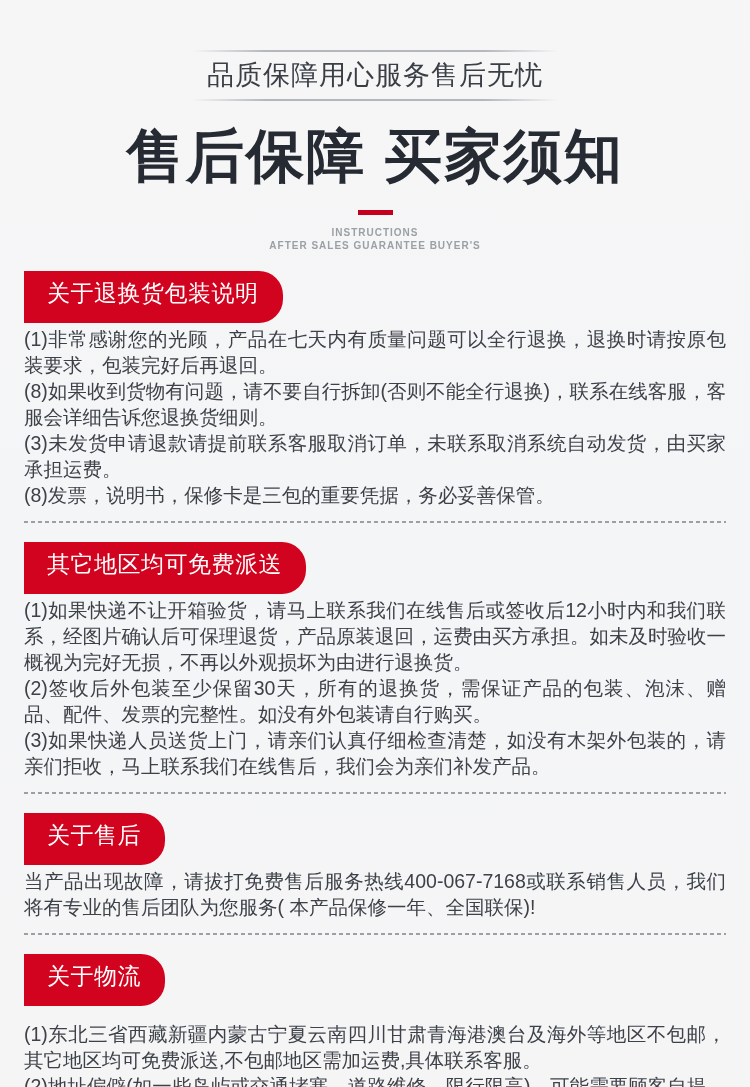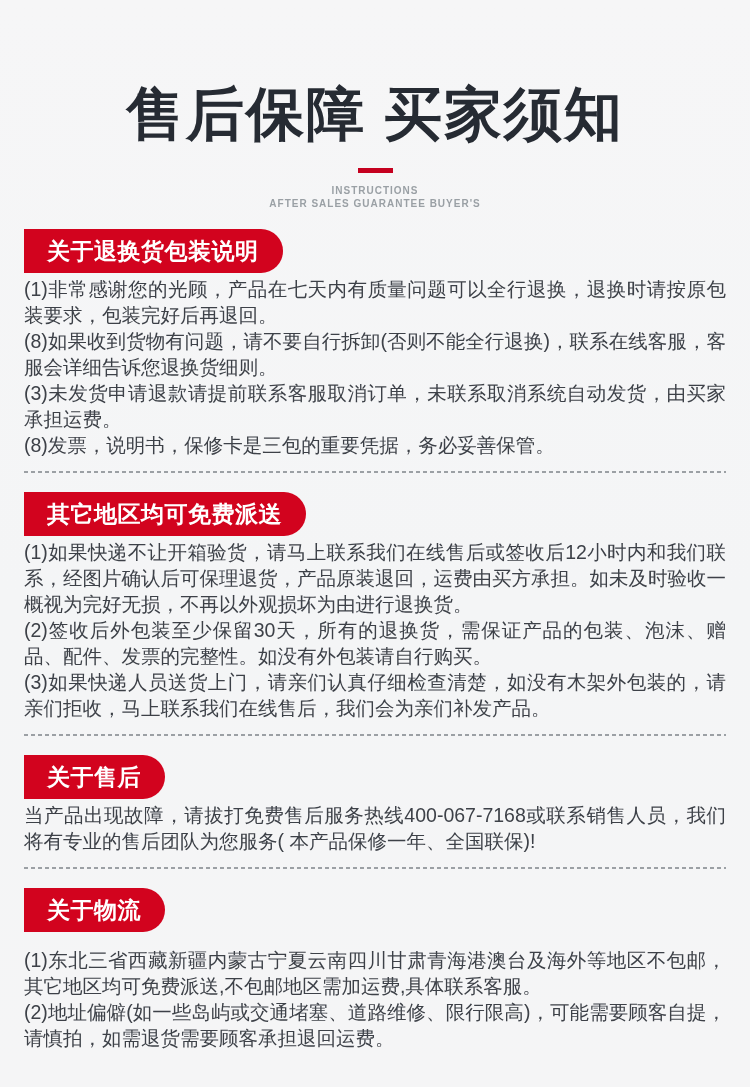--- a/index.html
+++ b/index.html
@@ -31,21 +31,21 @@
   .tagline {
     font-size: 27px;
     letter-spacing: 1px;
     color: #3a3e45;
     font-weight: 500;
     padding: 5px 0 6px 0;
     white-space: nowrap;
   }
 
   .page-title {
-    margin-top: 26px;
+    margin-top: 17px;
     font-size: 58px;
     font-weight: 700;
     letter-spacing: 2px;
     color: #262b33;
     white-space: nowrap;
   }
 
   .red-dash {
     width: 35px;
     height: 5px;
@@ -63,23 +63,23 @@
 
   
   .content { padding: 0 24px; }
 
   .badge {
     display: inline-block;
     margin-top: 19px;
     background: #d2031e;
     color: #ffffff;
     font-size: 23px;
-    font-weight: 700;
+    font-weight: 400;
     line-height: 44px;
-    height: 44px;
+    height: 52px;
     padding: 0 24px 0 23px;
     border-radius: 0 24px 24px 0;
     letter-spacing: 0.5px;
     white-space: nowrap;
   }
 
   .body-text { margin-top: 3px; }
   .body-text p {
     font-size: 19.5px;
     line-height: 26px;
@@ -97,20 +97,25 @@
 
   .sec-aftersale .badge, .sec-logistics .badge { }
   .sec-logistics .body-text { margin-top: 15px; }
 </style>
 </head>
 <body>
 
 <div class="page">
 
   <div class="hero">
+    <div class="tagline-wrap">
+      <div class="hair-line"></div>
+      <div class="tagline">品质保障用心服务售后无忧</div>
+      <div class="hair-line"></div>
+    </div>
     <div class="page-title">售后保障 买家须知</div>
     <div class="red-dash"></div>
     <div class="subtitle-en">INSTRUCTIONS</div>
     <div class="subtitle-en">AFTER SALES GUARANTEE BUYER'S</div>
   </div>
 
   <div class="content">
 
     <section class="sec-packaging">
       <div class="badge">关于退换货包装说明</div>

